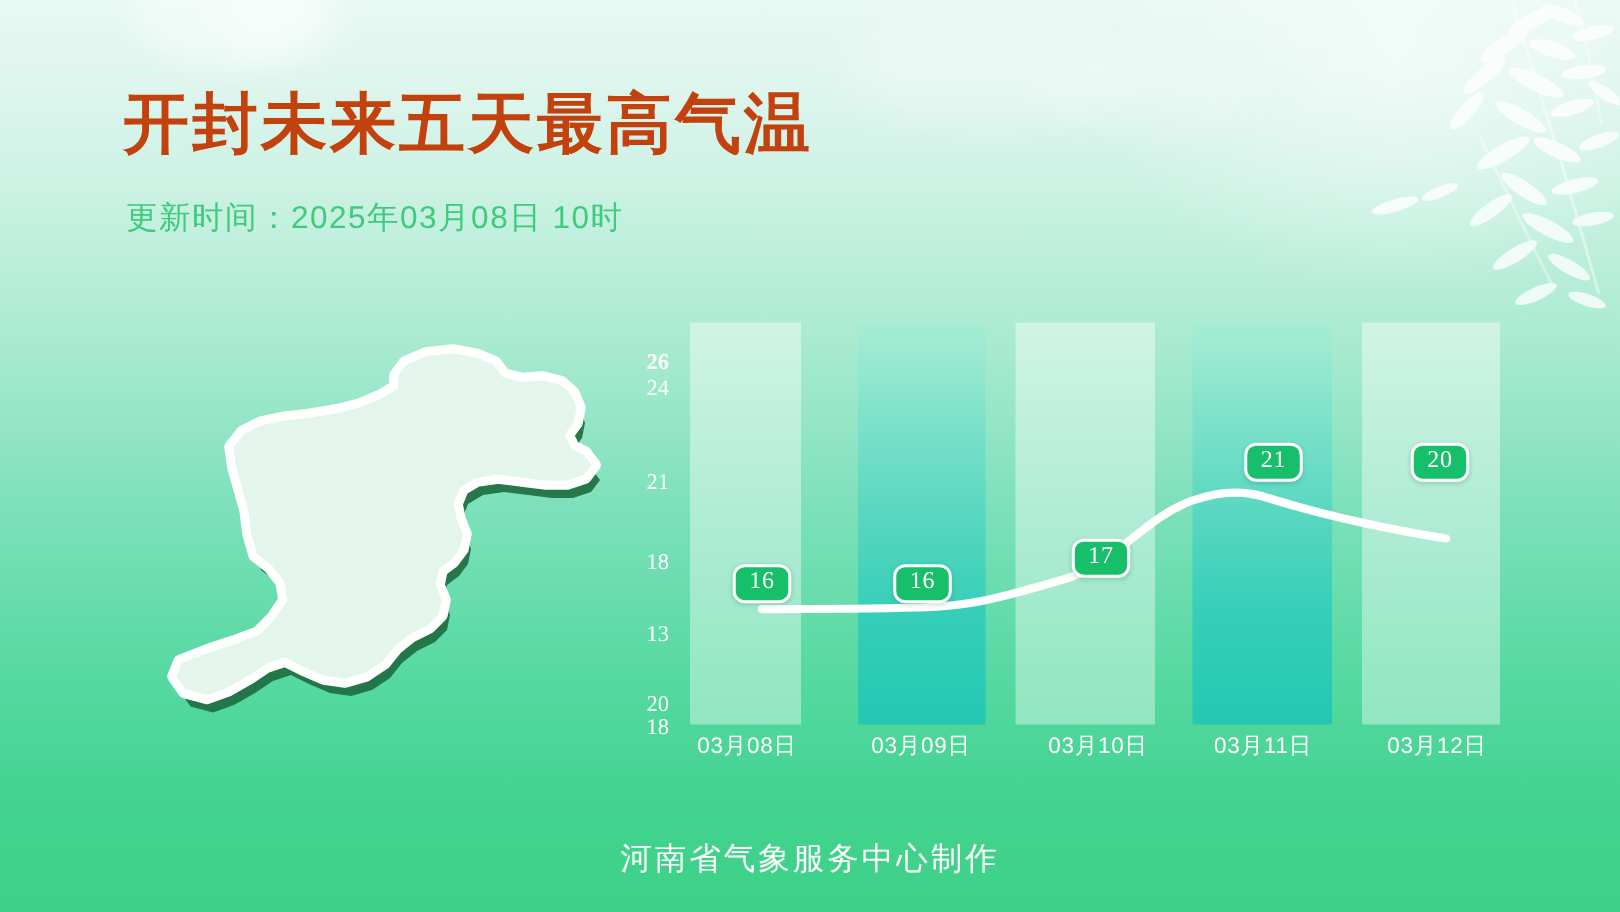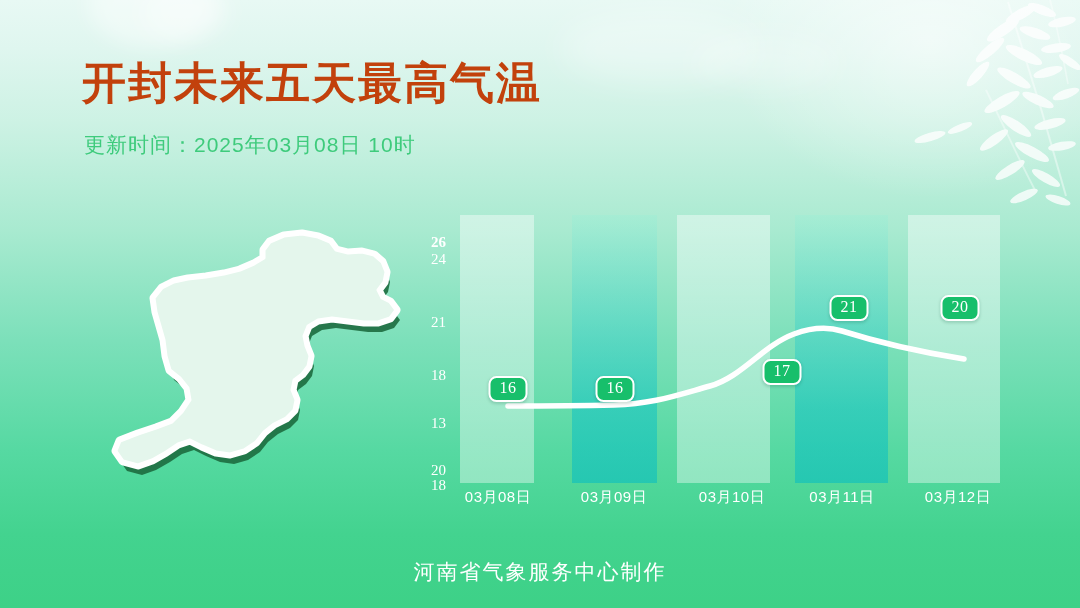--- a/index.html
+++ b/index.html
@@ -196,21 +196,21 @@
     <path d="M 96 206
              C 130 206, 160 206, 202 205
              C 240 204, 262 196, 298 186
              C 330 177, 350 146, 382 134
              C 404 126, 420 128, 430 131
              C 468 143, 508 152, 552 159" fill="none" stroke="#ffffff" stroke-width="5.5" stroke-linecap="round" stroke-linejoin="round"></path>
   </svg>
 
   <div class="badge" style="left:96px;  top:189px;">16</div>
   <div class="badge" style="left:203px; top:189px;">16</div>
-  <div class="badge" style="left:322px; top:172px;margin-left:48px;">17</div>
+  <div class="badge" style="left:322px; top:172px;">17</div>
   <div class="badge" style="left:437px; top:108px;">21</div>
   <div class="badge" style="left:548px; top:108px;">20</div>
 
   <div class="xlab" style="left:86px;">03月08日</div>
   <div class="xlab" style="left:202px;">03月09日</div>
   <div class="xlab" style="left:320px;">03月10日</div>
   <div class="xlab" style="left:430px;">03月11日</div>
   <div class="xlab" style="left:546px;">03月12日</div>
 </div>
 

